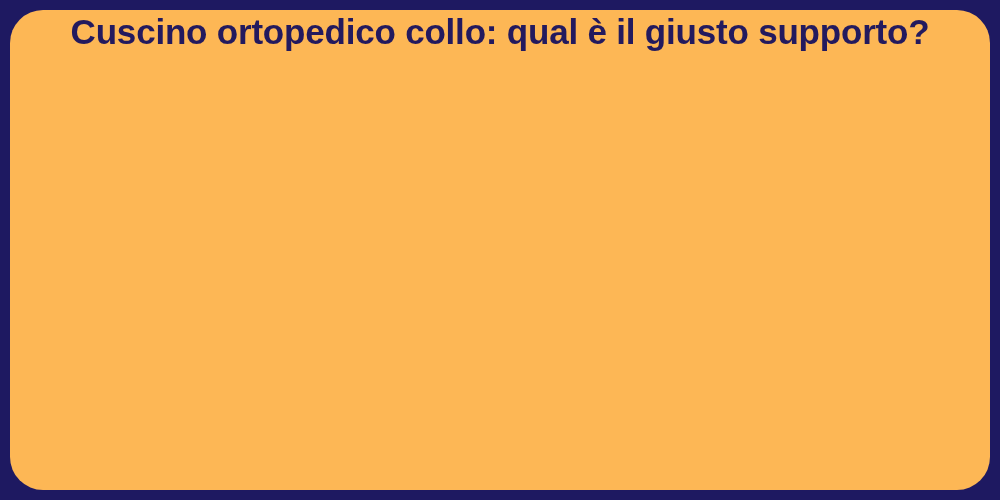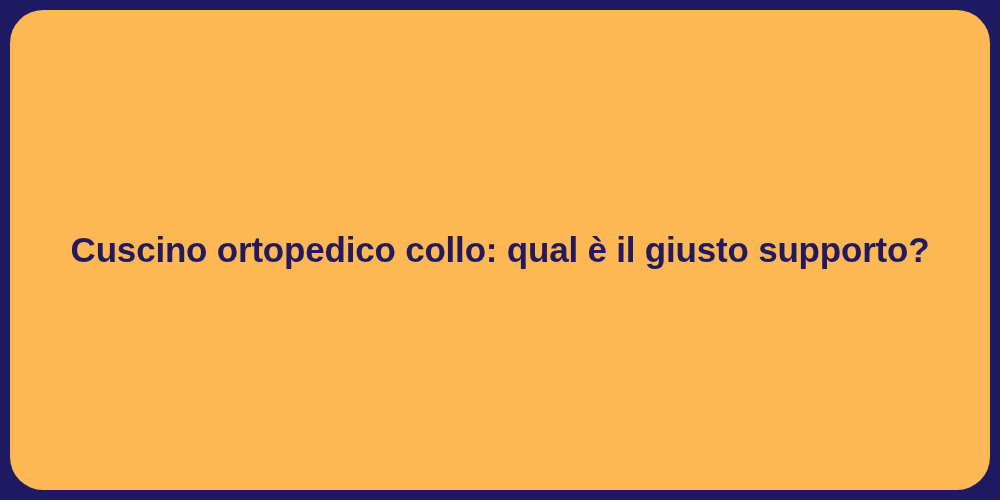--- a/index.html
+++ b/index.html
@@ -26,21 +26,20 @@
     display: flex;
   }
 
   
   .card {
     box-sizing: border-box;
     flex: 1 1 auto;
     background: #FDB755;
     border-radius: 33px;
     display: flex;
-    align-items: center;
     justify-content: center;
     overflow: hidden;
   }
 
   .headline {
     margin: 0;
     padding: 0 40px;
     color: #231A5E;
     font-family: "Liberation Sans", sans-serif;
     font-size: 35px;

